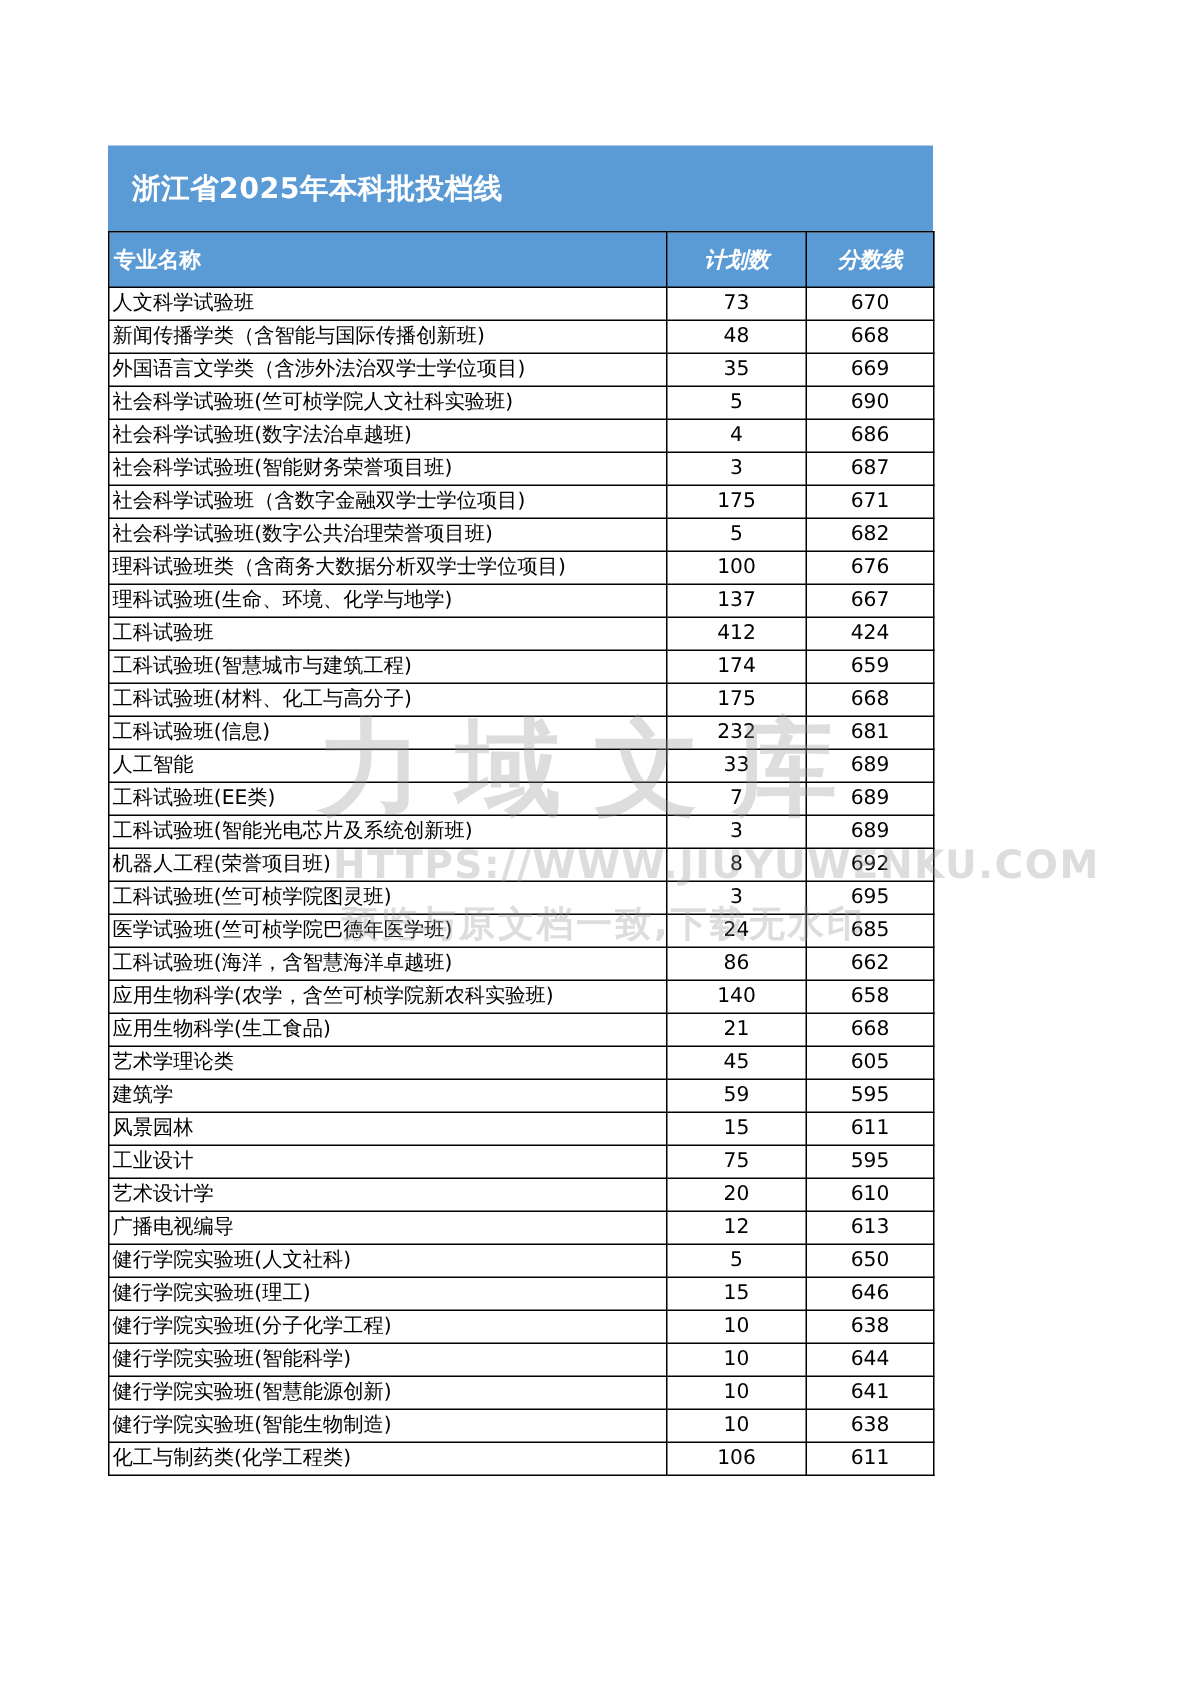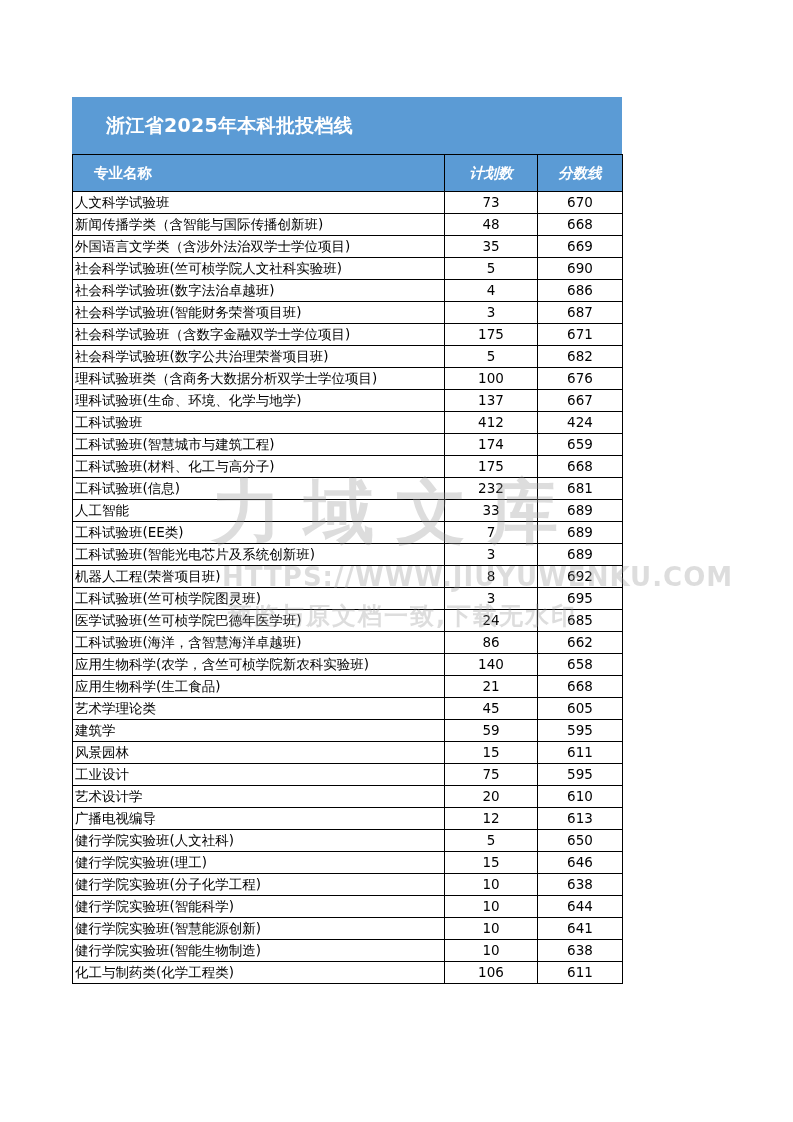--- a/index.html
+++ b/index.html
@@ -19,21 +19,21 @@
       position: absolute;
       left: 72px;
       top: 97px;
       width: 550px;
     }
     .title-band {
       background: #5b9bd5;
       height: 57px;
       display: flex;
       align-items: center;
-      padding-left: 34px;
+      padding-left: 16px;
       box-sizing: border-box;
     }
     .title-band span {
       color: #ffffff;
       font-size: 19px;
       font-weight: bold;
       letter-spacing: 0.3px;
     }
     table {
       border-collapse: collapse;
@@ -45,21 +45,21 @@
     col.c-score { width: 85px; }
     th {
       background: #5b9bd5;
       color: #ffffff;
       font-weight: bold;
       font-size: 14.5px;
       height: 36px;
       border: 1px solid #000;
       padding: 0;
     }
-    th.name { text-align: left; padding-left: 21px; }
+    th.name { text-align: left; padding-left: 3px; }
     th.num { text-align: center; font-style: italic; }
     td {
       border: 1px solid #000;
       height: 21px;
       padding: 0;
       font-size: 13.5px;
       line-height: 21px;
       white-space: nowrap;
       overflow: hidden;
     }

